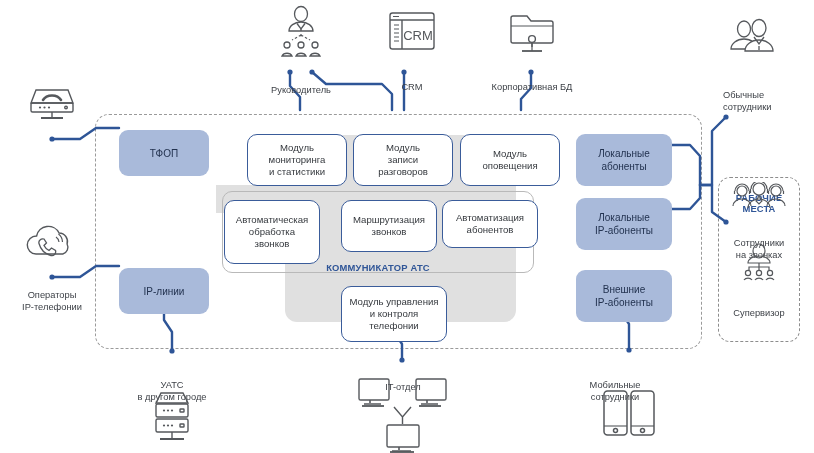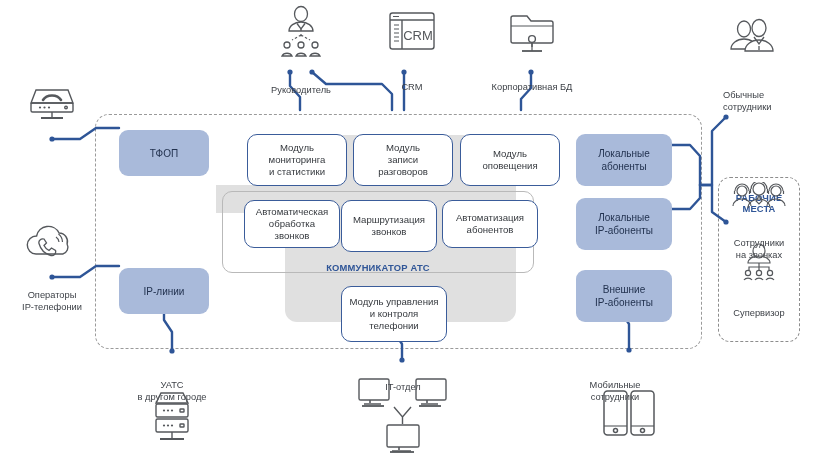--- a/index.html
+++ b/index.html
@@ -192,21 +192,21 @@
   <div class="abs card" style="left:353px;top:110px;width:100px;height:52px;">
     <span style="white-space:pre-line;">Модуль
 записи
 разговоров</span>
   </div>
   <div class="abs card" style="left:460px;top:110px;width:100px;height:52px;">
     <span style="white-space:pre-line;">Модуль
 оповещения</span>
   </div>
 
-  <div class="abs card" style="left:244px;top:176px;width:96px;height:48px;">
+  <div class="abs card" style="left:224px;top:176px;width:96px;height:64px;">
     <span style="white-space:pre-line;">Автоматическая
 обработка
 звонков</span>
   </div>
   <div class="abs card" style="left:341px;top:176px;width:96px;height:52px;">
     <span style="white-space:pre-line;">Маршрутизация
 звонков</span>
   </div>
   <div class="abs communicator-title" style="left:222px;top:238px;width:312px;">КОММУНИКАТОР АТС</div>
 

